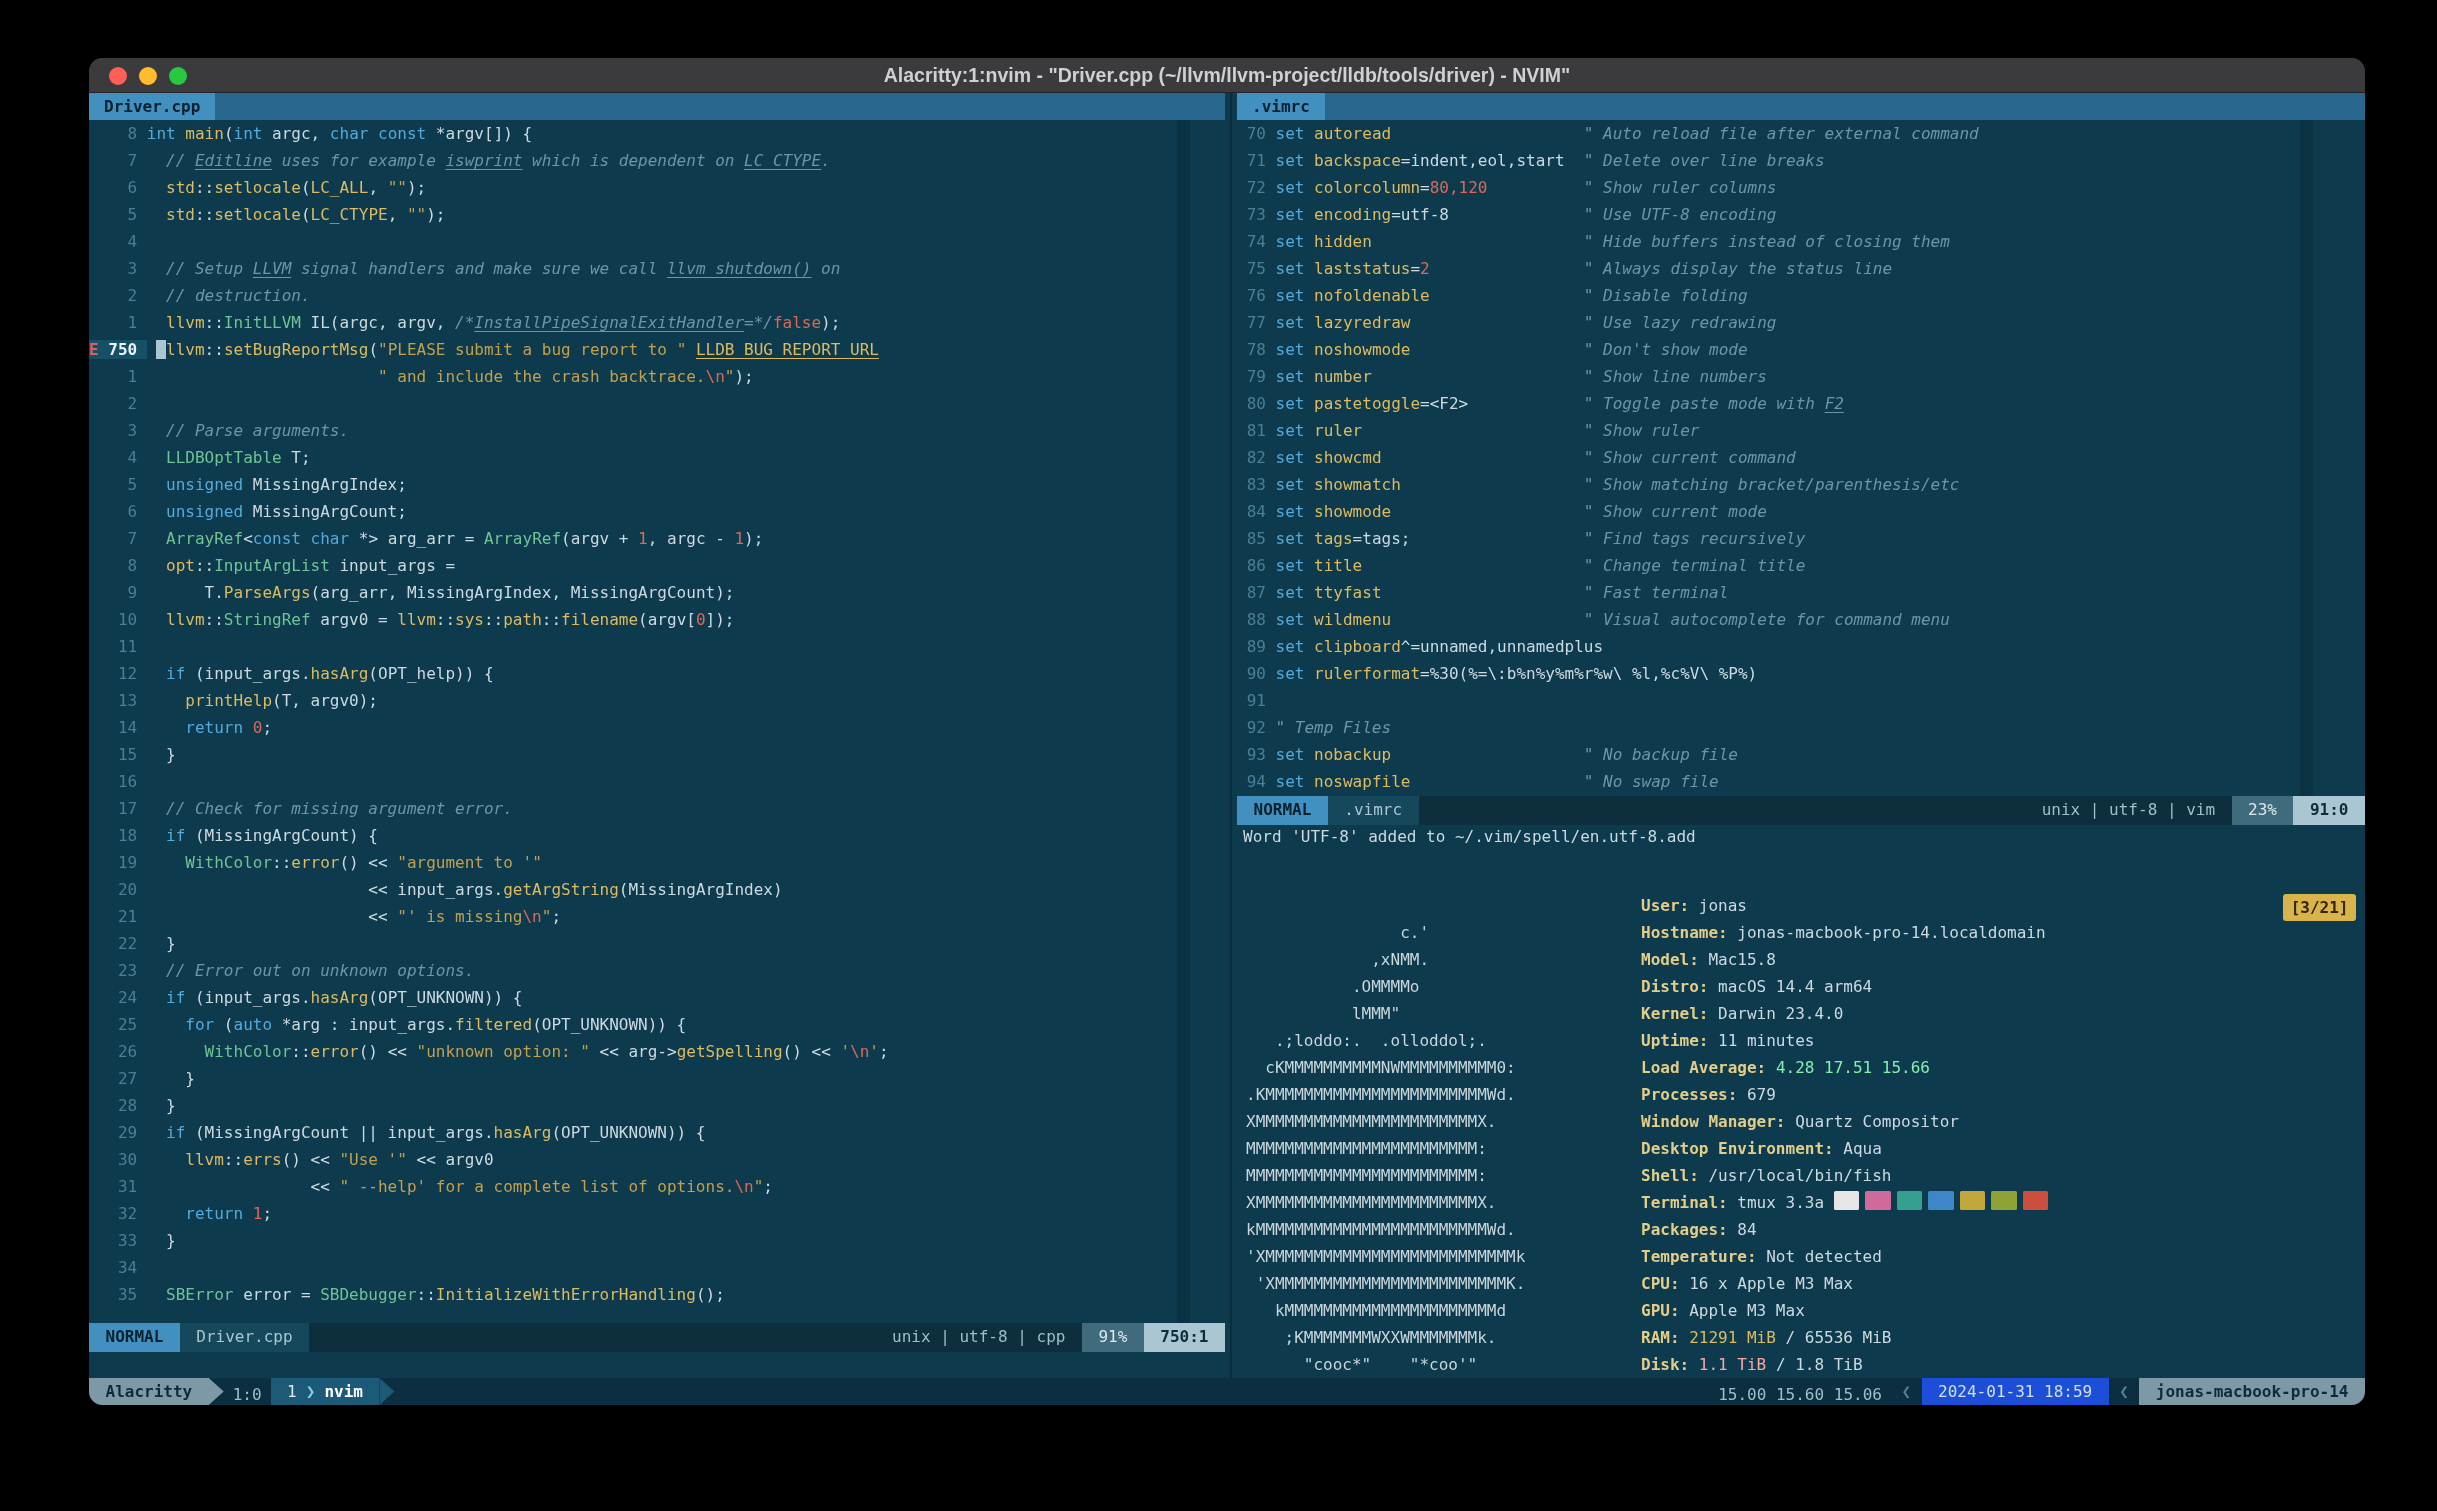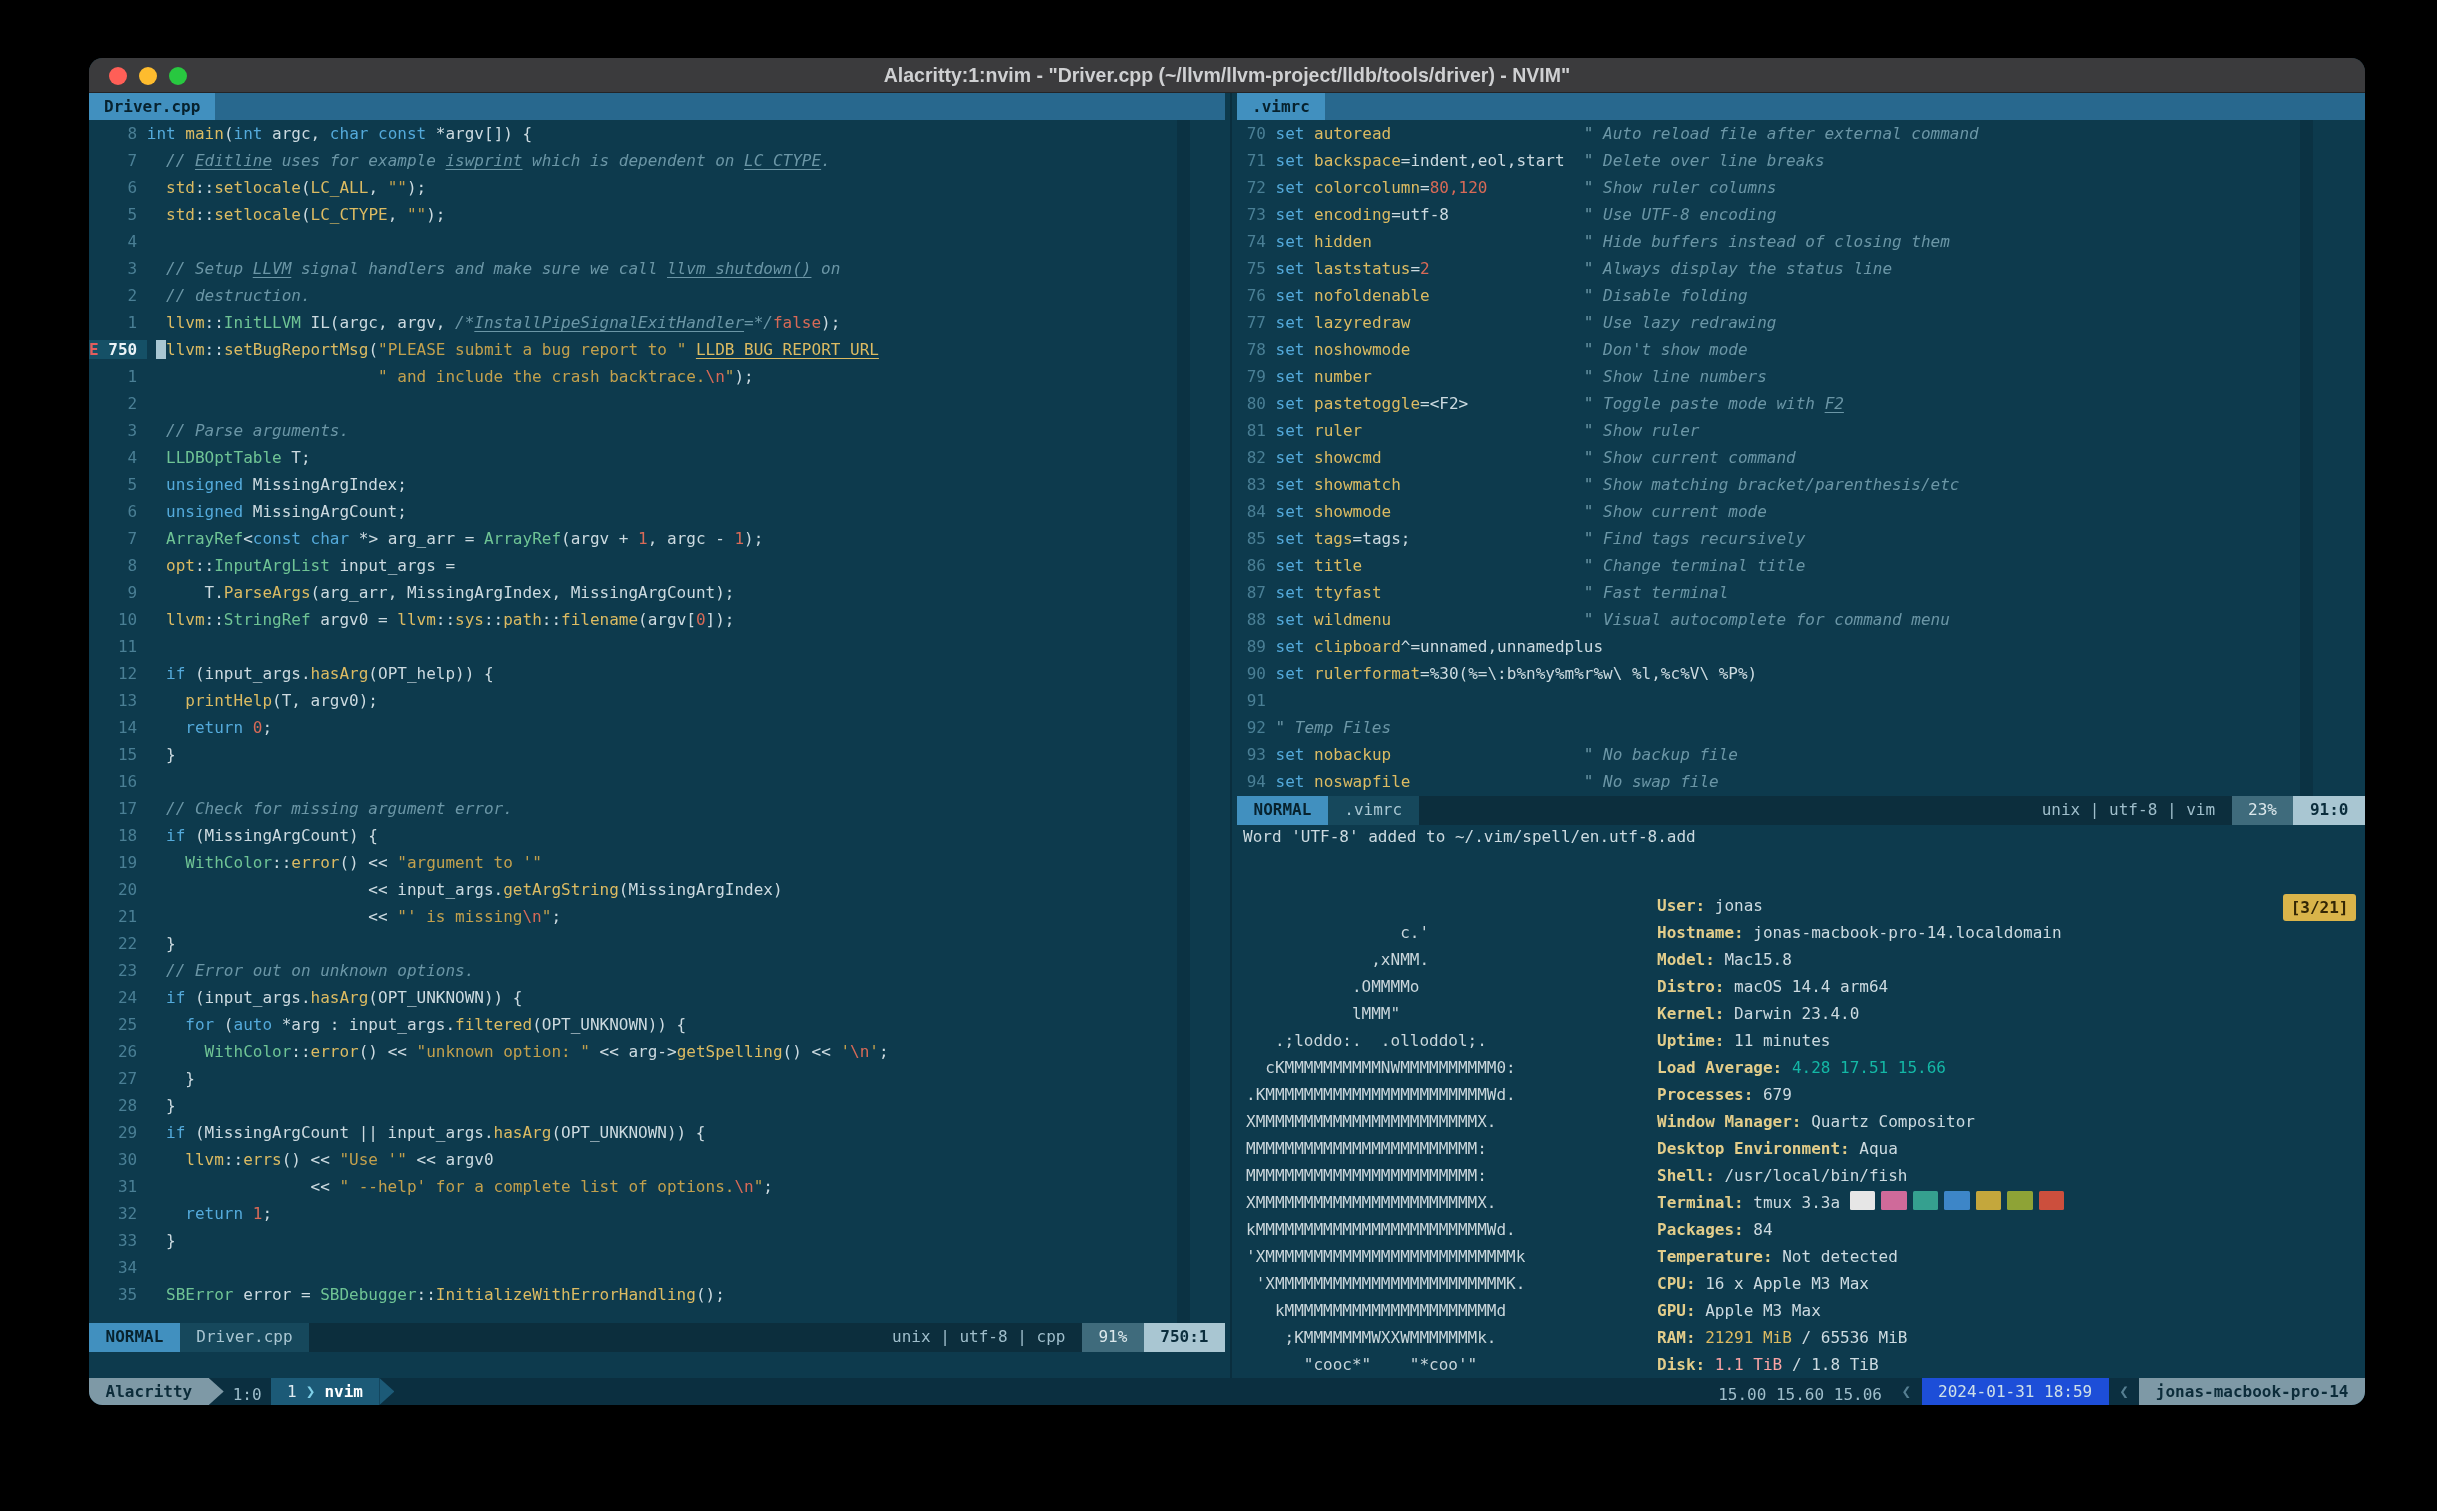--- a/index.html
+++ b/index.html
@@ -29,41 +29,41 @@
   .kw{color:#54aadb}
   .ty{color:#6fc495}
   .fn{color:#dcbb62}
   .st{color:#c2a04d}
   .esc{color:#d86a57}
   .nm{color:#d86a57}
   .cm{color:#6b96a6;font-style:italic}
   .sp{text-decoration:underline;text-underline-offset:3px}
   .cur{background:#a9c6d2;color:#0d3a4d}
   .lb{color:#e3cd8a;font-weight:bold}
-  .red{color:#14b8a6}
+  .red{color:#86efac}
   .gold{color:#dcbb62}
   .grn{color:#fca5a5}
   .sw{display:inline-block;width:25.5px;height:19.5px;vertical-align:-2.3px;margin-right:6px;border-radius:1.5px}
   .ccol{position:absolute;width:12.8px;background:rgba(0,0,0,0.12)}
   .status{position:absolute;left:0;right:0;height:29px;display:flex;background:#0c2e3d;overflow:hidden}
   .seg-mode{background:#4190bf;color:#07222e;font-weight:bold;padding:0 16.5px}
   .seg-file{background:#16485c;color:#a9c6d2;padding:0 16.5px}
   .fill{flex:1}
   .seg-info{color:#9fbecb;padding:0 16.5px}
   .seg-pct{background:#3f6b7c;color:#dce8ec;padding:0 16.5px}
   .seg-pos{background:#a9c6d2;color:#0b2d3c;font-weight:bold;padding:0 16.5px}
   .pane-left .status{bottom:27px}
   .cmdline{position:absolute;left:0;right:0;bottom:0;height:27px}
   .pane-vimrc{position:absolute;left:0;top:0;width:1128px;height:757px}
   .pane-vimrc .lines{top:27px;height:676px}
   .pane-vimrc .status{top:703px}
   .msgline{position:absolute;left:0;top:730px;height:27px;padding-left:6px;white-space:pre;color:#ccdae0}
   .pane-fetch{position:absolute;left:0;top:757px;width:1128px;height:529px;overflow:hidden}
   .art{position:absolute;left:9px;top:42px;white-space:pre;color:#c9d6db}
-  .finfo{position:absolute;left:420px;top:42px;white-space:pre}
+  .finfo{position:absolute;left:404px;top:42px;white-space:pre}
   .badge{position:absolute;right:9px;top:44px;background:#d9b44a;color:#332605;font-weight:bold;padding:0 7.5px;border-radius:3px}
   .tmuxbar{position:absolute;left:0;bottom:0;right:0;height:27px;background:#0b2f40;display:flex;align-items:stretch;overflow:hidden}
   .tseg{height:27px;display:inline-flex;align-items:center;padding:0 16.5px}
   .tseg-gray{background:#7e99a6;color:#0c2c3a;font-weight:bold}
   .tseg-win{background:#1c5a77;color:#dfeaf0}
   .tseg-win b{color:#ffffff;margin-left:0}
   .tseg-date{background:#1d4ed8;color:#cfe0e8}
   .chev{color:#7fd0e8;margin:0 9px}
   .tchev{color:#567f92;display:inline-flex;align-items:center;margin:0 10.5px}
   .tplain{color:#9fbecb;display:inline-flex;align-items:center;margin:16px 9px}

